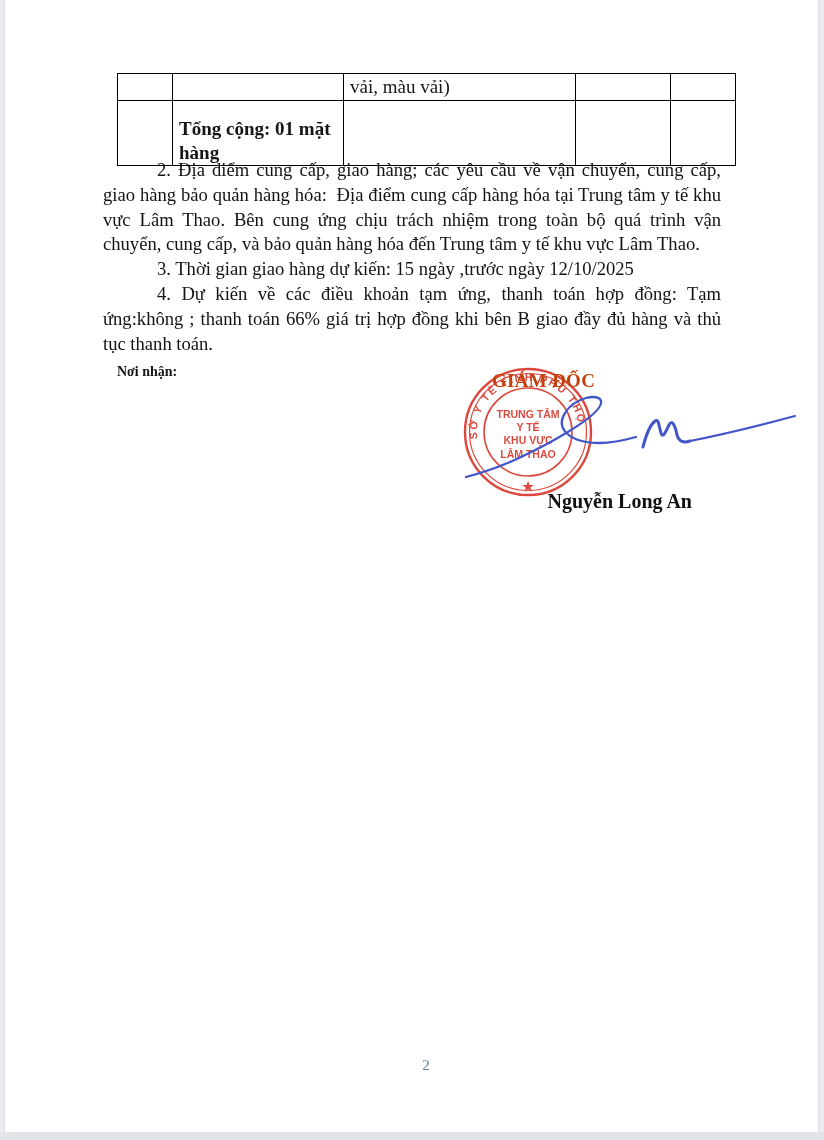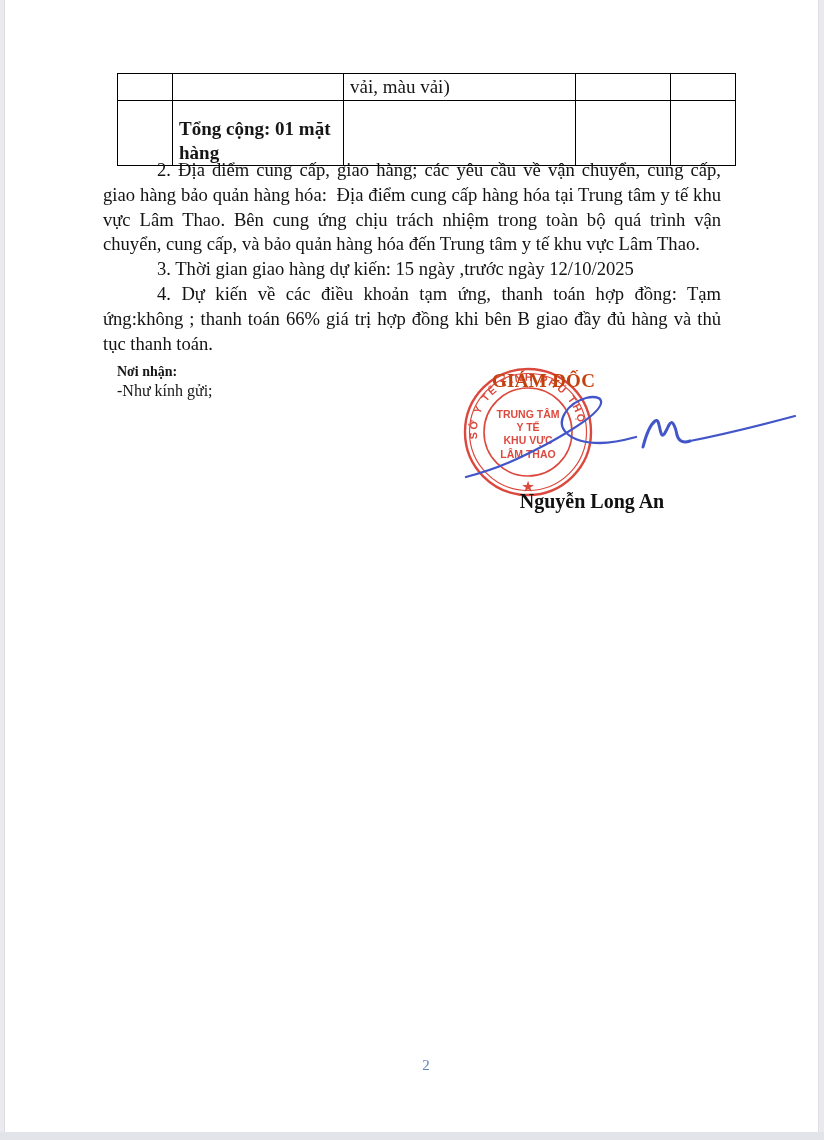--- a/index.html
+++ b/index.html
@@ -49,21 +49,21 @@
   .recipients .hdr { font-weight: bold; font-size: 14px; }
 
   
   .sig-title {
     position: absolute; left: 492px; top: 370px; width: 200px;
     text-align: left; font-weight: bold; font-size: 19px; color: #c2410c;
     z-index: 3; letter-spacing: 0.3px;
   }
   .sig-name {
     position: absolute; left: 492px; top: 490px; width: 200px;
-    text-align: center; font-weight: bold; font-size: 20px; color: #111;
+    text-align: right; font-weight: bold; font-size: 20px; color: #111;
     z-index: 4;
   }
   .stamp-svg { position: absolute; left: 457px; top: 360px; width: 144px; height: 144px; z-index: 2; opacity: 0.92; }
   .stamp-svg text { font-family: "Liberation Sans", sans-serif; font-weight: bold; }
   .sign-svg { position: absolute; left: 440px; top: 380px; width: 365px; height: 125px; z-index: 5; }
 
   
   .page-num {
     position: absolute; left: 117px; top: 1057px; width: 618px;
     text-align: center; font-size: 15px; color: #5b82c0;
@@ -103,21 +103,20 @@
   </table>
 
 <div class="body-text">
   <p>2. Địa điểm cung cấp, giao hàng; các yêu cầu về vận chuyển, cung cấp, giao hàng bảo quản hàng hóa:&nbsp; Địa điểm cung cấp hàng hóa tại Trung tâm y tế khu vực Lâm Thao. Bên cung ứng chịu trách nhiệm trong toàn bộ quá trình vận chuyển, cung cấp, và bảo quản hàng hóa đến Trung tâm y tế khu vực Lâm Thao.</p>
   <p>3. Thời gian giao hàng dự kiến: 15 ngày ,trước ngày 12/10/2025</p>
   <p>4. Dự kiến về các điều khoản tạm ứng, thanh toán hợp đồng: Tạm ứng:không ; thanh toán 66% giá trị hợp đồng khi bên B giao đầy đủ hàng và thủ tục thanh toán.</p>
 </div>
 
 <div class="recipients">
   <div class="hdr">Nơi nhận:</div>
-  <div>-Như kính gửi;</div>
 </div>
 
 <div class="sig-title">GIÁM ĐỐC</div>
 
 <svg class="stamp-svg" viewBox="0 0 144 144">
   <g stroke="#d93a2e" fill="none">
     <circle cx="71" cy="72" r="63" stroke-width="2.4"></circle>
     <circle cx="71" cy="72" r="58.5" stroke-width="1.2"></circle>
     <circle cx="71" cy="72" r="44" stroke-width="1.6"></circle>
   </g>

